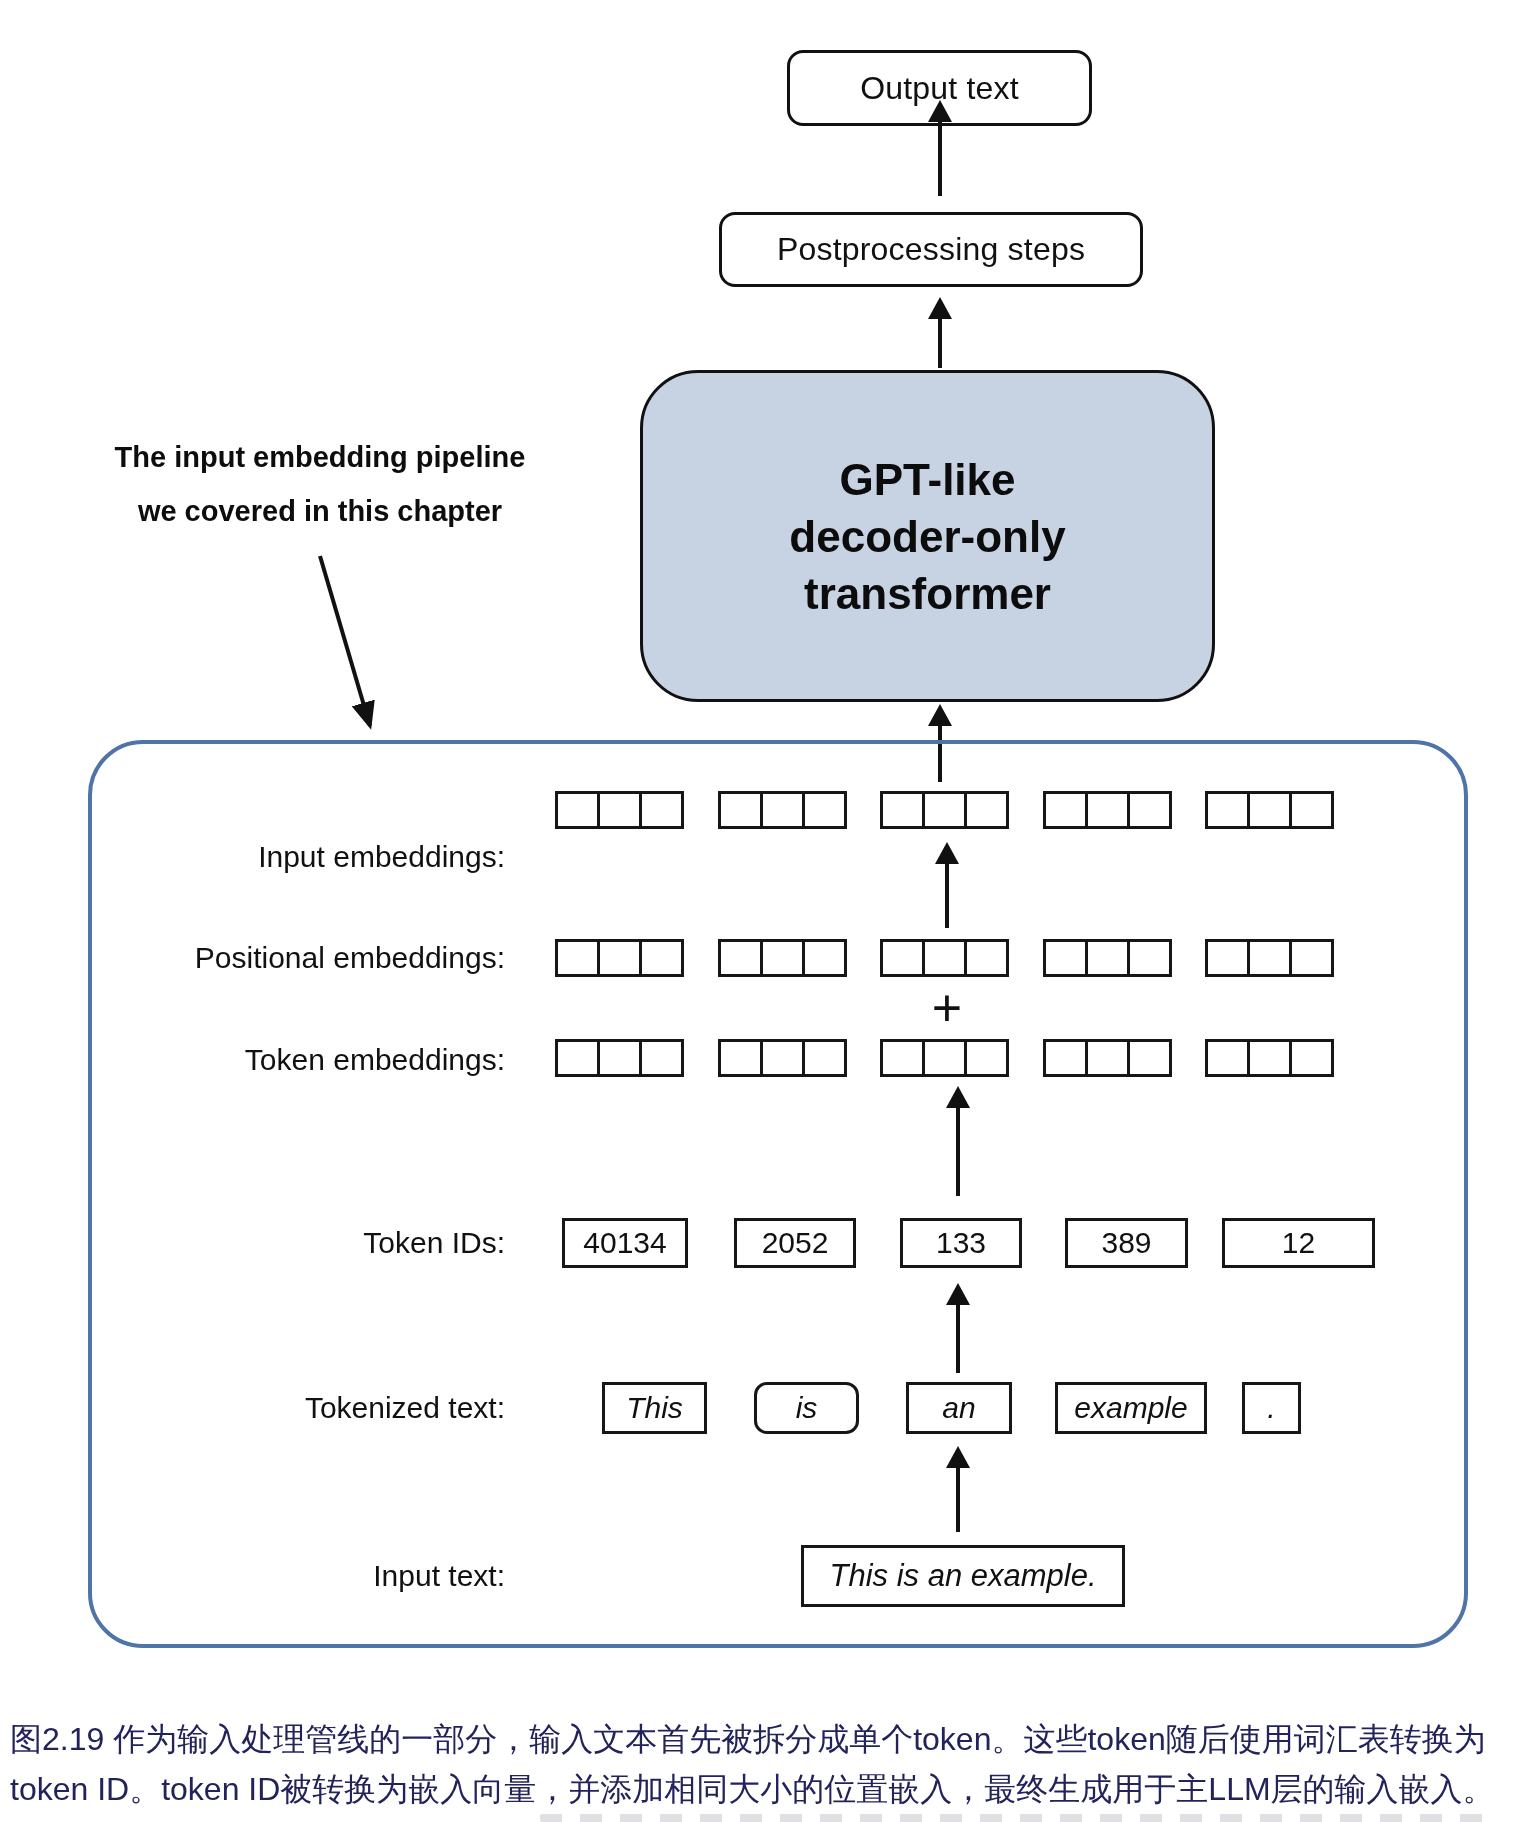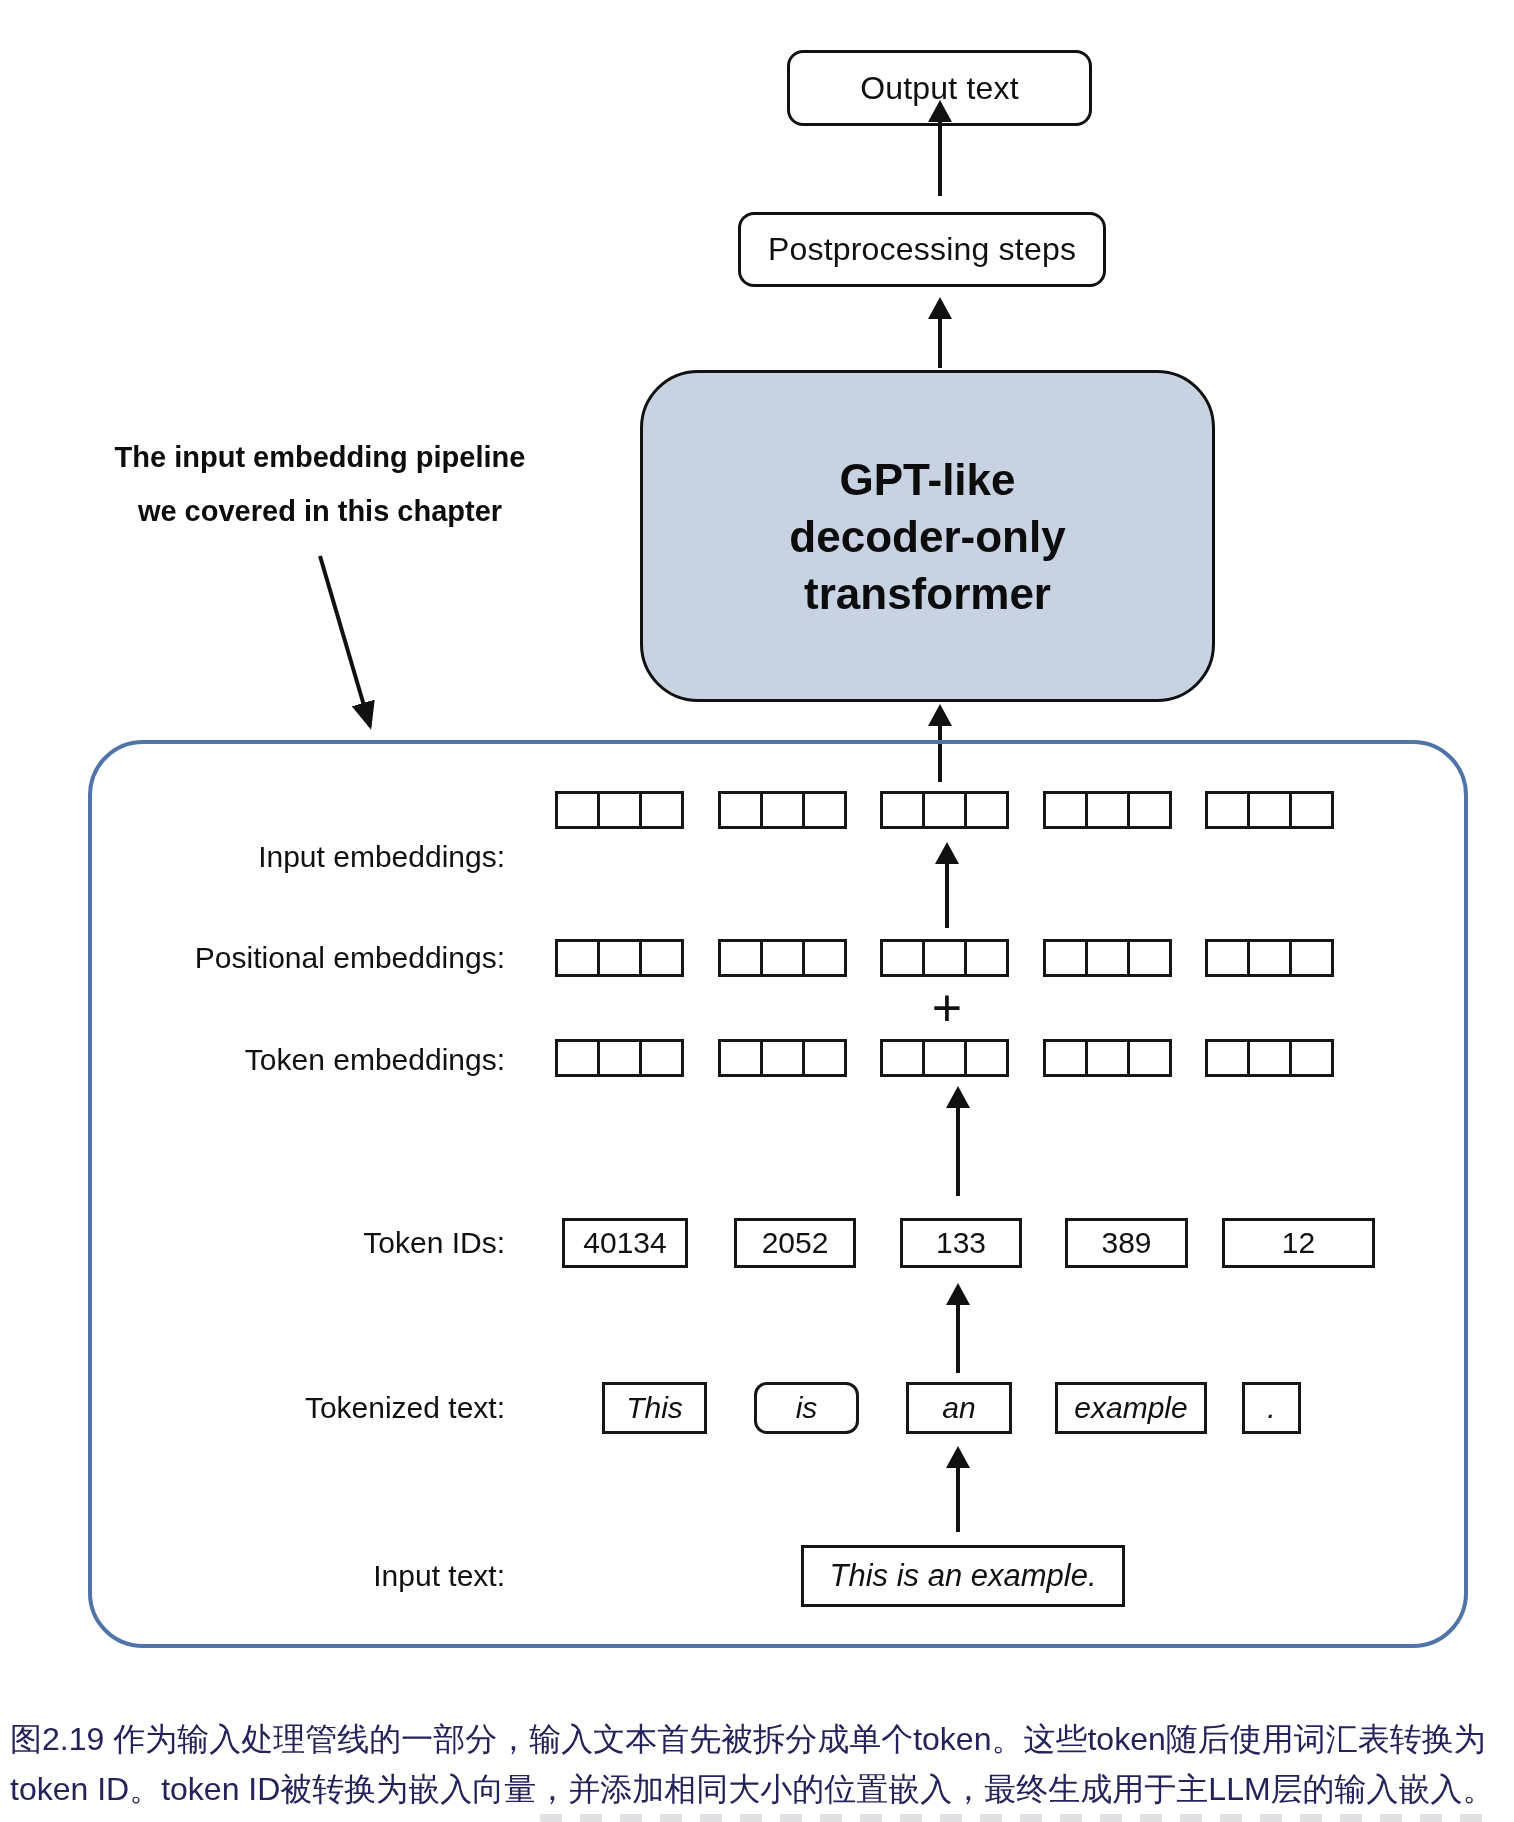--- a/index.html
+++ b/index.html
@@ -88,21 +88,21 @@
 <body>
 
 <div class="stage">
 
   <div class="flowbox" style="left:787px; top:14px; width:305px; height:76px;margin-top:36px;">
     <span>Output text</span>
   </div>
 
   <div class="varrow" style="left:927px; top:100px; height:96px;"></div>
 
-  <div class="flowbox" style="left:738px; top:212px; width:368px; height:75px;">
+  <div class="flowbox" style="left:719px; top:212px; width:424px; height:75px;">
     <span>Postprocessing steps</span>
   </div>
 
   <div class="varrow" style="left:927px; top:297px; height:71px;"></div>
 
   <div class="gptbox" style="left:640px; top:370px; width:575px; height:332px; background:#c7d2e2;">
     <div>
       <div>GPT-like</div>
       <div>decoder-only</div>
       <div>transformer</div>

